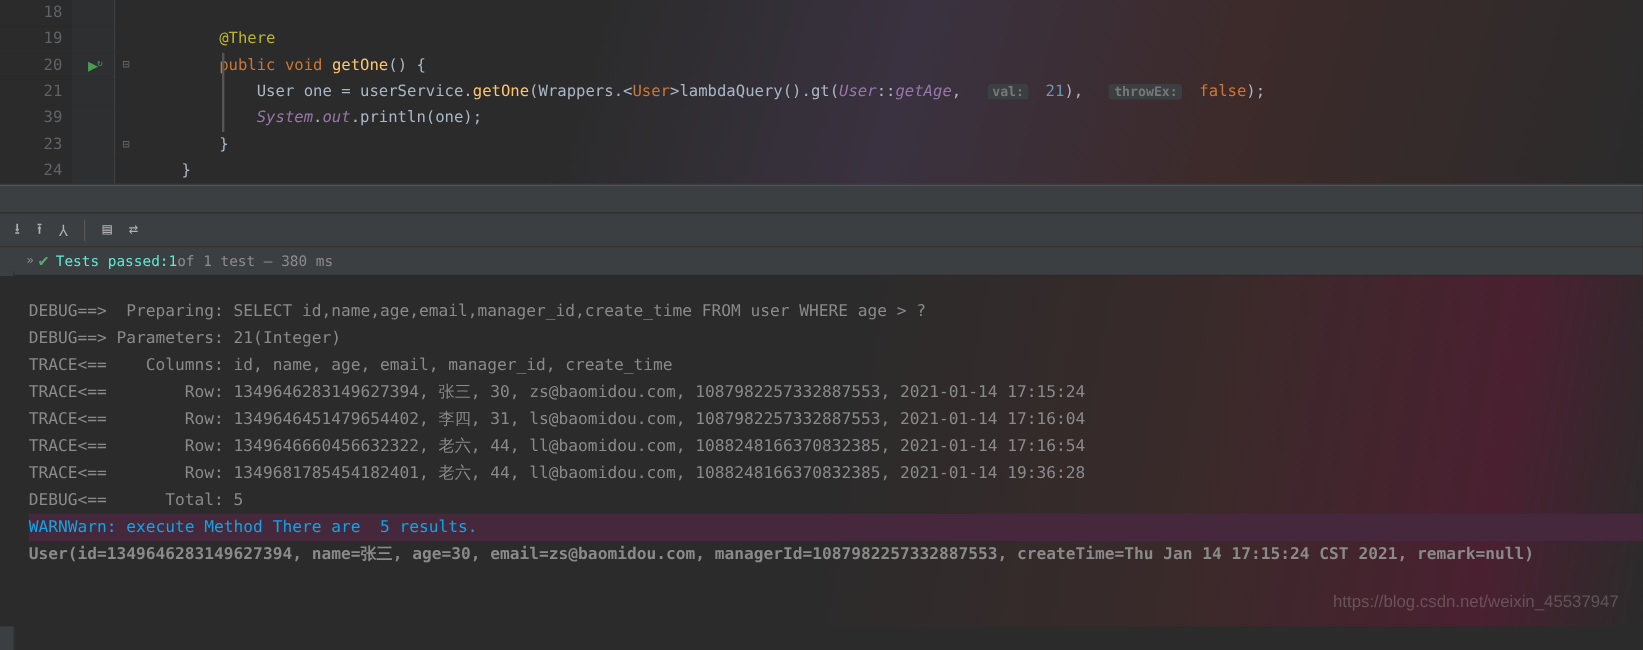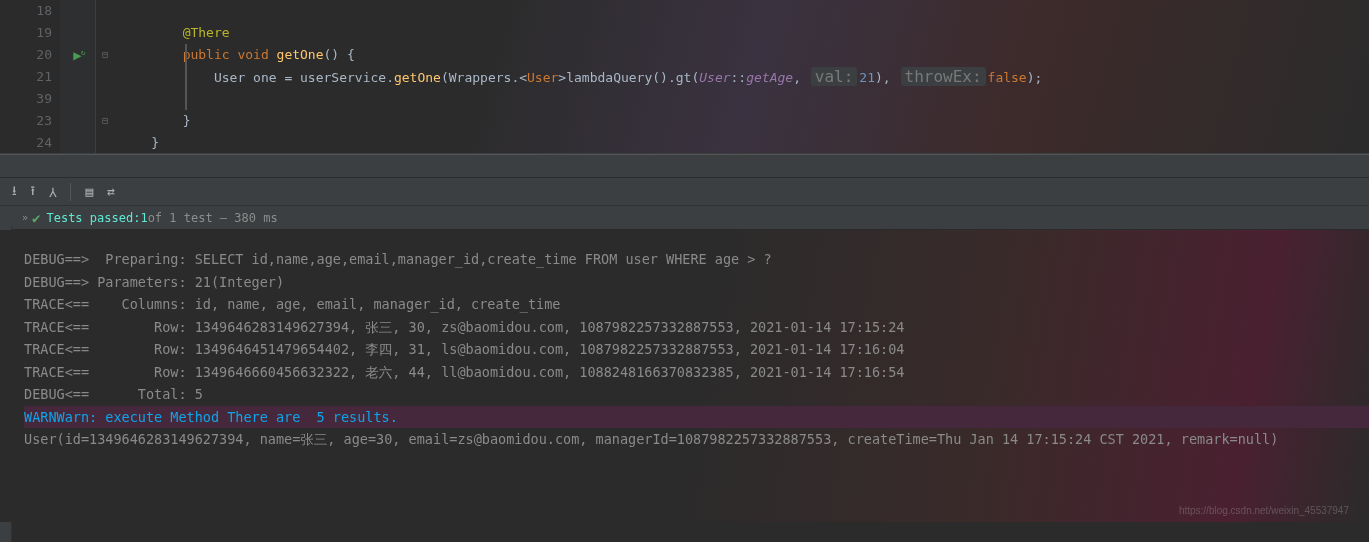--- a/index.html
+++ b/index.html
@@ -57,22 +57,23 @@
   .k-type { color: #a9b7c6; }
   .k-ref { color: #9876aa; font-style: italic; }
   .k-num { color: #6897bb; }
   .k-paren { color: #a9b7c6; }
   .k-gen { color: #cc7832; }
   .inlay {
     background: #3c3f41;
     color: #787878;
     border-radius: 3px;
     padding: 0 4px;
-    font-size: 16px;
-    margin: 0 2px;
+    font-size: 11px;
+    margin: 0 14px;
+    font-weight: bold;
   }
   .run-icon {
     color: #499c54;
     font-size: 14px;
     position: relative;
   }
   .run-icon::after{
     content:"↻";
     position:absolute;
     font-size:8px;
@@ -137,27 +138,27 @@
     height: 292px;
     position: relative;
   }
   .console .line { white-space: pre; }
   .warn-line {
     background: #45283c;
     color: #0ea5e9;
     display: inline-block;
     width: 100%;
   }
-  .result-line { color: #8a8a8a; }
+  .result-line { color: #8a8a8a; font-weight: bold; }
   .watermark {
     position: absolute;
     right: 20px;
-    bottom: 0;
+    bottom: 10px;
     color: rgba(200,200,200,0.28);
-    font-size: 10px;
+    font-size: 14px;
     font-family: sans-serif;
   }
   .left-badge{
     position:absolute;
     left:0; top:250px;
     width:10px;height:18px;
     background:#3c6e9e;
     font-size:8px;color:#fff;
     display:flex;align-items:center;justify-content:center;
   }
@@ -196,20 +197,21 @@
     <div class="gutter">21</div>
     <div class="gutter-icons"></div>
     <div class="fold-col"></div>
     <div class="code"><span>            </span><span class="k-type">User</span><span> one </span><span>= </span><span>userService</span><span>.</span><span class="k-method">getOne</span><span>(</span><span>Wrappers</span><span>.</span><span>&lt;</span><span class="k-gen">User</span><span>&gt;</span><span>lambdaQuery</span><span>()</span><span>.</span><span>gt</span><span>(</span><span class="k-ref">User</span><span>::</span><span class="k-ref">getAge</span><span>, </span><span class="inlay">val:</span><span class="k-num">21</span><span>)</span><span>, </span><span class="inlay">throwEx:</span><span class="k-keyword">false</span><span>);</span></div>
   </div>
 
   <div class="code-line">
     <div class="gutter">39</div>
     <div class="gutter-icons"></div>
     <div class="fold-col"></div>
+    <div class="code"><span>            </span><span class="k-ref">System</span><span>.</span><span class="k-ref">out</span><span>.</span><span>println</span><span>(one);</span></div>
   </div>
 
   <div class="code-line">
     <div class="gutter">23</div>
     <div class="gutter-icons"></div>
     <div class="fold-col">⊟</div>
     <div class="code"><span>        </span><span class="k-paren">}</span></div>
   </div>
 
   <div class="code-line" style="border-bottom:1px solid #3c3f41;">
@@ -242,17 +244,18 @@
 <div class="left-strip"></div>
 <div class="left-badge">s</div>
 
 <div class="console">
   <div class="line">DEBUG==&gt;  Preparing: SELECT id,name,age,email,manager_id,create_time FROM user WHERE age &gt; ?</div>
   <div class="line">DEBUG==&gt; Parameters: 21(Integer)</div>
   <div class="line">TRACE&lt;==    Columns: id, name, age, email, manager_id, create_time</div>
   <div class="line">TRACE&lt;==        Row: 1349646283149627394, 张三, 30, zs@baomidou.com, 1087982257332887553, 2021-01-14 17:15:24</div>
   <div class="line">TRACE&lt;==        Row: 1349646451479654402, 李四, 31, ls@baomidou.com, 1087982257332887553, 2021-01-14 17:16:04</div>
   <div class="line">TRACE&lt;==        Row: 1349646660456632322, 老六, 44, ll@baomidou.com, 1088248166370832385, 2021-01-14 17:16:54</div>
+  <div class="line">TRACE&lt;==        Row: 1349681785454182401, 老六, 44, ll@baomidou.com, 1088248166370832385, 2021-01-14 19:36:28</div>
   <div class="line">DEBUG&lt;==      Total: 5</div>
   <div class="line warn-line">WARNWarn: execute Method There are  5 results.</div>
   <div class="line result-line">User(id=1349646283149627394, name=张三, age=30, email=zs@baomidou.com, managerId=1087982257332887553, createTime=Thu Jan 14 17:15:24 CST 2021, remark=null)</div>
   <div class="watermark">https://blog.csdn.net/weixin_45537947</div>
 </div>
 
 </body></html>

